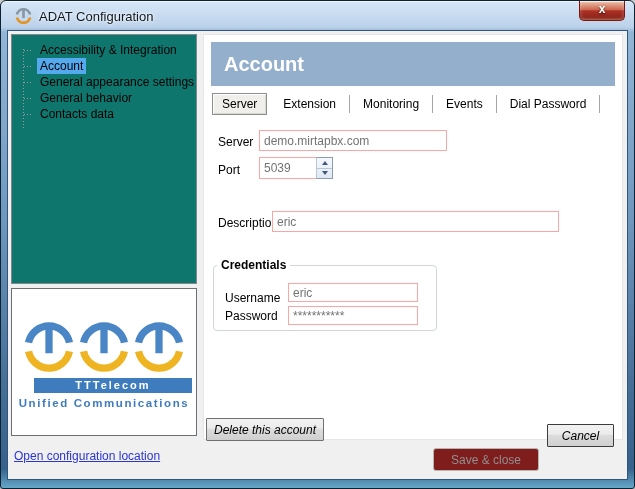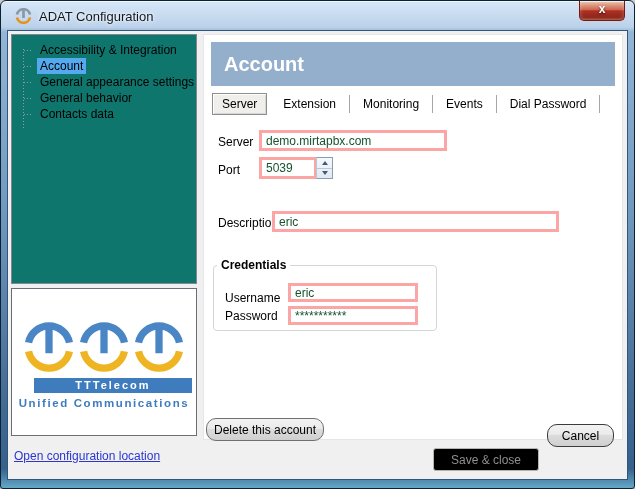--- a/index.html
+++ b/index.html
@@ -54,40 +54,41 @@
   .banner{ position:absolute; left:7px; top:7px; right:7px; height:44px; background:#94afcc; }
   .banner-title{ font-size:20px; font-weight:700; color:#fff; line-height:44px; padding-left:13px; }
 
   .tabs{ position:absolute; left:8px; top:57px; height:24px; display:flex; align-items:center; }
   .tab{ font-size:12px; padding:4px 11px; color:#000; cursor:pointer; }
   .tab.selected{ border:1px solid #8e8e8e; background:#f0efec; padding:3px 9px; margin-right:5px;
     box-shadow:inset 1px 1px 0 #fff, inset -1px -1px 0 #d8d8d2; }
   .tab-sep{ width:1px; height:18px; background:#a6a6a6; margin:0 2px; }
 
   .flabel{ position:absolute; font-size:12px; color:#000; }
-  .tbox{ position:absolute; border:3px solid #fca5a5; background:#fff; font-size:12px; padding:2px 4px; font-family:"Liberation Sans",sans-serif; color:#14532d; outline:none; }
+  .tbox{ position:absolute; border:1px solid #fca5a5; background:#fff; font-size:12px; padding:2px 4px; font-family:"Liberation Sans",sans-serif; color:#737373; outline:none; }
 
   .spinner{ position:absolute; left:112px; top:122px; width:17px; height:22px; border:1px solid #8a9cb2; border-left:1px solid #b9c6d4;
     background:linear-gradient(180deg,#f6f9fc,#dfe9f3); display:flex; flex-direction:column; }
   .spin-half{ flex:1; display:flex; align-items:center; justify-content:center; cursor:pointer; }
   .spin-half.up{ border-bottom:1px solid #b9c6d4; }
   .arrow-up{ width:0; height:0; border-left:3px solid transparent; border-right:3px solid transparent; border-bottom:4px solid #44597a; }
   .arrow-down{ width:0; height:0; border-left:3px solid transparent; border-right:3px solid transparent; border-top:4px solid #44597a; }
 
   .groupbox{ position:absolute; left:9px; top:230px; width:224px; height:66px; border:1px solid #cfd6dc; border-radius:4px; }
   .legend{ position:absolute; top:-8px; left:3px; background:#fff; padding:0 4px; font-size:12px; font-weight:700; }
 
   .btn{
-    border:1px solid #707070; border-radius:10px; font-size:12px; color:#000; text-align:center; cursor:pointer;
+    border:1px solid #707070; border-radius:1px; font-size:12px; color:#000; text-align:center; cursor:pointer;
     background:linear-gradient(180deg,#f2f2f2 0,#ebebeb 45%,#dddddd 46%,#cfcfcf 100%);
     font-family:"Liberation Sans",sans-serif;
+    font-style:italic;
   }
   .delete-btn{ position:absolute; left:2px; top:383px; width:118px; height:23px; }
   .save-btn{ position:absolute; left:425px; top:417px; width:106px; height:23px; border:1px solid #b8b5b0; border-radius:3px;
-    background:#000000; color:#8f8f8f; font-size:12px; text-align:center; cursor:default; font-family:"Liberation Sans",sans-serif; }
+    background:#7f1d1d; color:#8f8f8f; font-size:12px; text-align:center; cursor:default; font-family:"Liberation Sans",sans-serif; }
   .cancel-btn{ position:absolute; left:539px; top:393px; width:67px; height:23px; border-color:#3c3c3c; }
 
   .link{ position:absolute; left:6px; top:418px; font-size:12px; color:#2b36d0; text-decoration:underline; cursor:pointer;text-align:center; }
 </style>
 </head>
 <body>
 
 <div class="window">
 
   <div class="titlebar">

